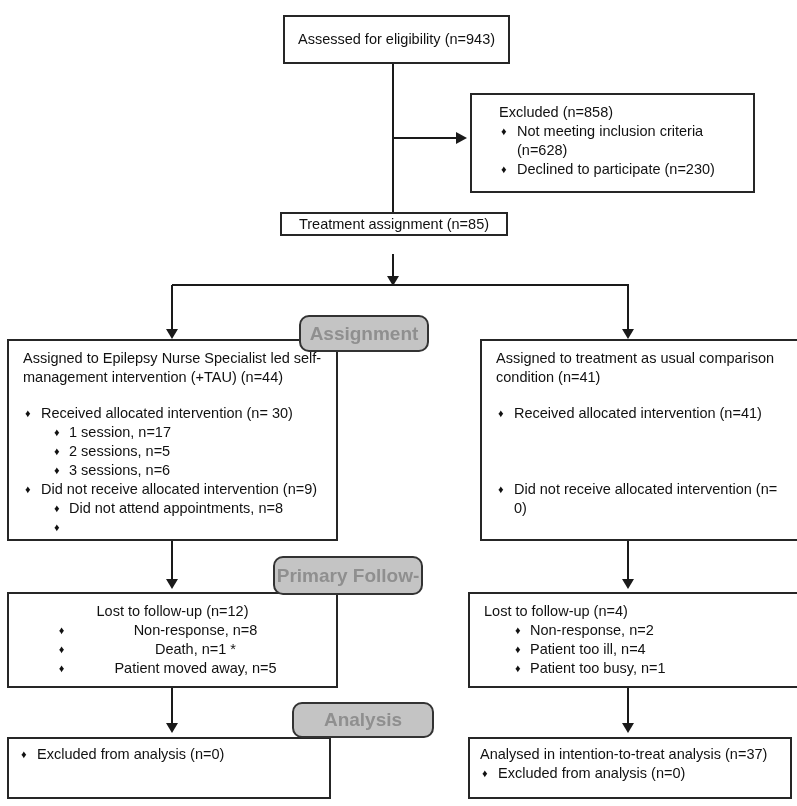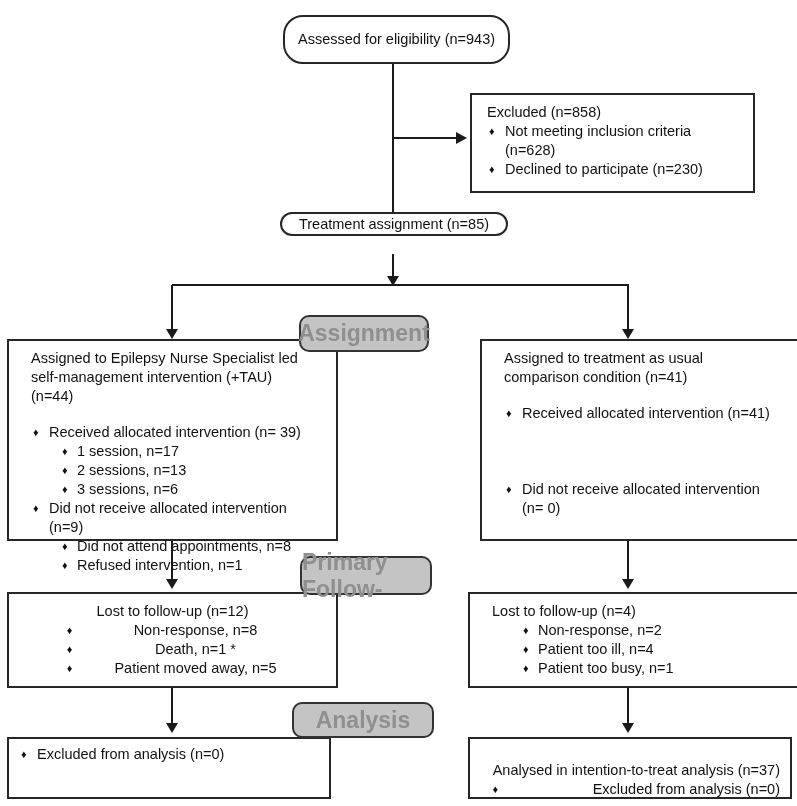--- a/index.html
+++ b/index.html
@@ -10,28 +10,28 @@
     --line:#1a1a1a;
     --text:#111111;
   }
   html,body{margin:0;padding:0;background:#ffffff;}
   #stage{
     position:relative;width:797px;height:806px;background:#ffffff;
     font-family:"Liberation Sans",sans-serif;color:var(--text);overflow:hidden;
   }
   .box{
     position:absolute;background:#ffffff;border:2px solid var(--box-border);
-    box-sizing:border-box;font-size:14.5px;line-height:19px;padding:8px 22px;
+    box-sizing:border-box;font-size:14.5px;line-height:19px;padding:8px 14px;
   }
-  .box.center{display:flex;align-items:center;justify-content:center;text-align:center;padding:4px 8px;border-radius:20px;}
+  .box.center{display:flex;align-items:center;justify-content:center;text-align:center;padding:4px 8px;}
   .badge{
     position:absolute;background:var(--badge-fill);border:2px solid var(--badge-border);
     border-radius:10px;color:var(--badge-text);font-weight:bold;
     display:flex;align-items:center;justify-content:center;box-sizing:border-box;
-    z-index:5;font-size:23px;
+    z-index:5;font-size:19px;
   }
   .vline,.hline{position:absolute;background:var(--line);z-index:1;}
   .vline{width:2px;}
   .hline{height:2px;}
   .ar-down{
     position:absolute;width:0;height:0;z-index:2;
     border-left:6px solid transparent;border-right:6px solid transparent;
     border-top:10px solid var(--line);
   }
   .ar-right{
@@ -47,21 +47,21 @@
   .d{flex:none;width:16px;font-size:11px;line-height:19px;}
   .b2 .d{width:15px;}
   .t{flex:1;}
 </style>
 </head>
 <body>
 
 <div id="stage">
 
   <div class="badge" style="left:299px;top:315px;width:130px;height:37px;">Assignment</div>
-  <div class="badge" style="left:300px;top:556px;width:132px;height:39px;border-radius:10px;">Primary Follow-</div>
+  <div class="badge" style="left:273px;top:556px;width:150px;height:39px;border-radius:10px;">Primary Follow-</div>
   <div class="badge" style="left:292px;top:702px;width:142px;height:36px;">Analysis</div>
 
   <div class="vline" style="left:392px;top:64px;height:148px;"></div>
   <div class="hline" style="left:394px;top:137px;width:62px;"></div>
   <div class="ar-right" style="left:456px;top:132px;"></div>
 
   <div class="vline" style="left:392px;top:254px;height:23px;"></div>
   <div class="ar-down" style="left:387px;top:276px;"></div>
   <div class="hline" style="left:172px;top:284px;width:457px;"></div>
 
@@ -77,66 +77,65 @@
 
   <div class="vline" style="left:171px;top:688px;height:35px;"></div>
   <div class="ar-down" style="left:166px;top:723px;"></div>
   <div class="vline" style="left:627px;top:688px;height:35px;"></div>
   <div class="ar-down" style="left:622px;top:723px;"></div>
 
   <div class="box center" style="left:283px;top:15px;width:227px;height:49px;">
     <span>Assessed for eligibility (n=943)</span>
   </div>
 
-  <div class="box" style="left:470px;top:93px;width:285px;height:100px;padding:8px 15px;">
+  <div class="box" style="left:470px;top:93px;width:285px;height:100px;padding:8px 27px;">
     <div class="bt">Excluded (n=858)</div>
     <div class="b1">
       <span class="d">♦</span>
       <span class="t">Not meeting inclusion criteria (n=628)</span>
     </div>
     <div class="b1">
       <span class="d">♦</span>
       <span class="t">Declined to participate (n=230)</span>
     </div>
   </div>
 
   <div class="box center" style="left:280px;top:212px;width:228px;height:24px;">
     <span>Treatment assignment (n=85)</span>
   </div>
 
   <div class="box" style="left:7px;top:339px;width:331px;height:202px;">
     <div class="bt">Assigned to Epilepsy Nurse Specialist led self-management intervention (+TAU) (n=44)</div>
     <div class="gap17"></div>
     <div class="b1">
       <span class="d">♦</span>
-      <span class="t">Received allocated intervention (n= 39)</span>
+      <span class="t">Received allocated intervention (n= 30)</span>
     </div>
     <div class="b2">
       <span class="d">♦</span>
       <span class="t">1 session, n=17</span>
     </div>
     <div class="b2">
       <span class="d">♦</span>
-      <span class="t">2 sessions, n=13</span>
+      <span class="t">2 sessions, n=5</span>
     </div>
     <div class="b2">
       <span class="d">♦</span>
       <span class="t">3 sessions, n=6</span>
     </div>
     <div class="b1">
       <span class="d">♦</span>
       <span class="t">Did not receive allocated intervention (n=9)</span>
     </div>
     <div class="b2">
       <span class="d">♦</span>
       <span class="t">Did not attend appointments, n=8</span>
     </div>
     <div class="b2">
       <span class="d">♦</span>
-      <span class="t">Refused intervention, n=1</span>
     </div>
   </div>
 
   <div class="box" style="left:480px;top:339px;width:324px;height:202px;">
     <div class="bt">Assigned to treatment as usual comparison condition (n=41)</div>
     <div class="gap17"></div>
     <div class="b1">
       <span class="d">♦</span>
       <span class="t">Received allocated intervention (n=41)</span>
     </div>
@@ -179,21 +178,21 @@
     </div>
   </div>
 
   <div class="box" style="left:7px;top:737px;width:324px;height:62px;padding:6px 10px;">
     <div class="b1">
       <span class="d">♦</span>
       <span class="t">Excluded from analysis (n=0)</span>
     </div>
   </div>
 
-  <div class="box" style="left:468px;top:737px;width:324px;height:62px;padding:22px 10px;text-align:right;">
+  <div class="box" style="left:468px;top:737px;width:324px;height:62px;padding:6px 10px;">
     <div class="bt">Analysed in intention-to-treat analysis (n=37)</div>
     <div class="b1">
       <span class="d">♦</span>
       <span class="t">Excluded from analysis (n=0)</span>
     </div>
   </div>
 
 </div>
 
 </body></html>

